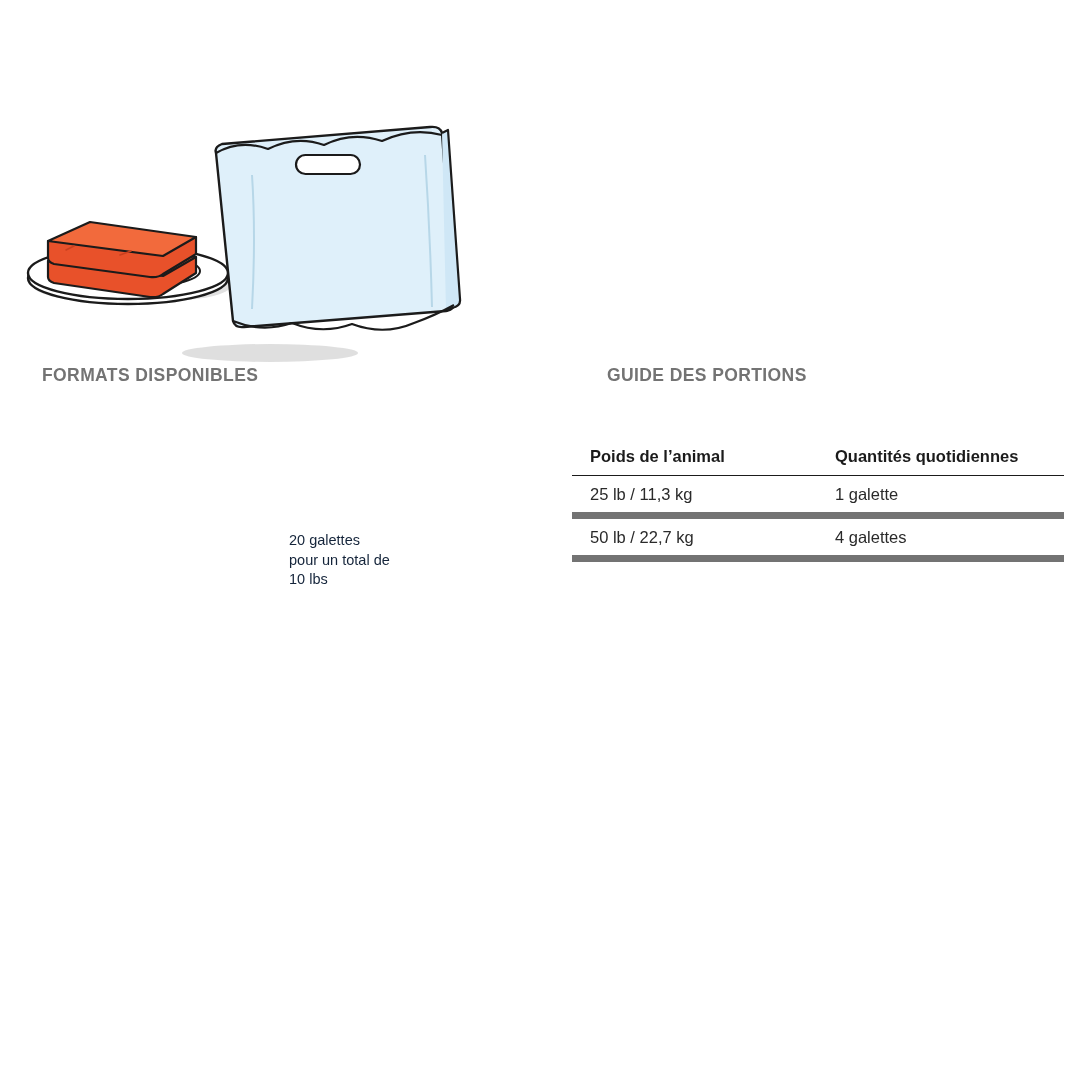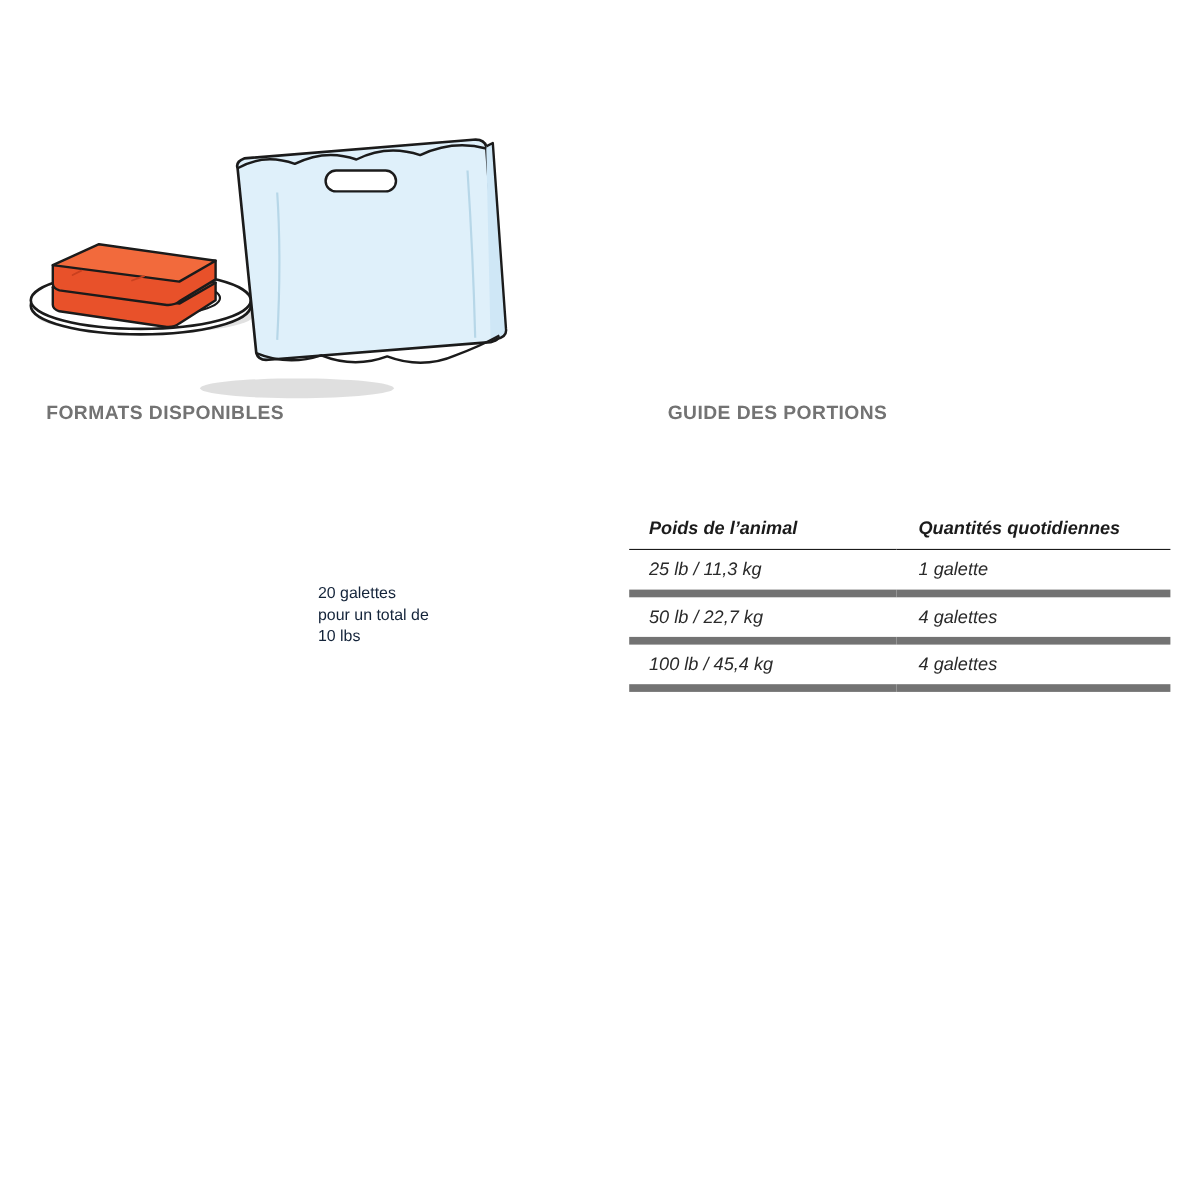--- a/index.html
+++ b/index.html
@@ -67,24 +67,23 @@
     position: absolute;
     left: 590px;
     top: 365px;
     width: 460px;
     margin-left: 17px;
   }
 
   #portions-table {
     position: absolute;
     left: 572px;
-    top: 471px;
+    top: 447px;
     width: 492px;
     border-collapse: collapse;
-    font-style: italic;
   }
   #portions-table th {
     text-align: left;
     font-size: 16.5px;
     font-weight: bold;
     color: #1b1b1b;
     padding: 0 0 9px 0;
     border-bottom: 1.6px solid #1b1b1b;
   }
   #portions-table td {
@@ -169,18 +168,14 @@
   </thead>
   <tbody>
     <tr>
       <td class="col-left">25 lb / 11,3 kg</td>
       <td class="col-right">1 galette</td>
     </tr>
     <tr>
       <td class="col-left">50 lb / 22,7 kg</td>
       <td class="col-right">4 galettes</td>
     </tr>
-    <tr>
-      <td class="col-left">100 lb / 45,4 kg</td>
-      <td class="col-right">4 galettes</td>
-    </tr>
   </tbody>
 </table>
 
 </body></html>

